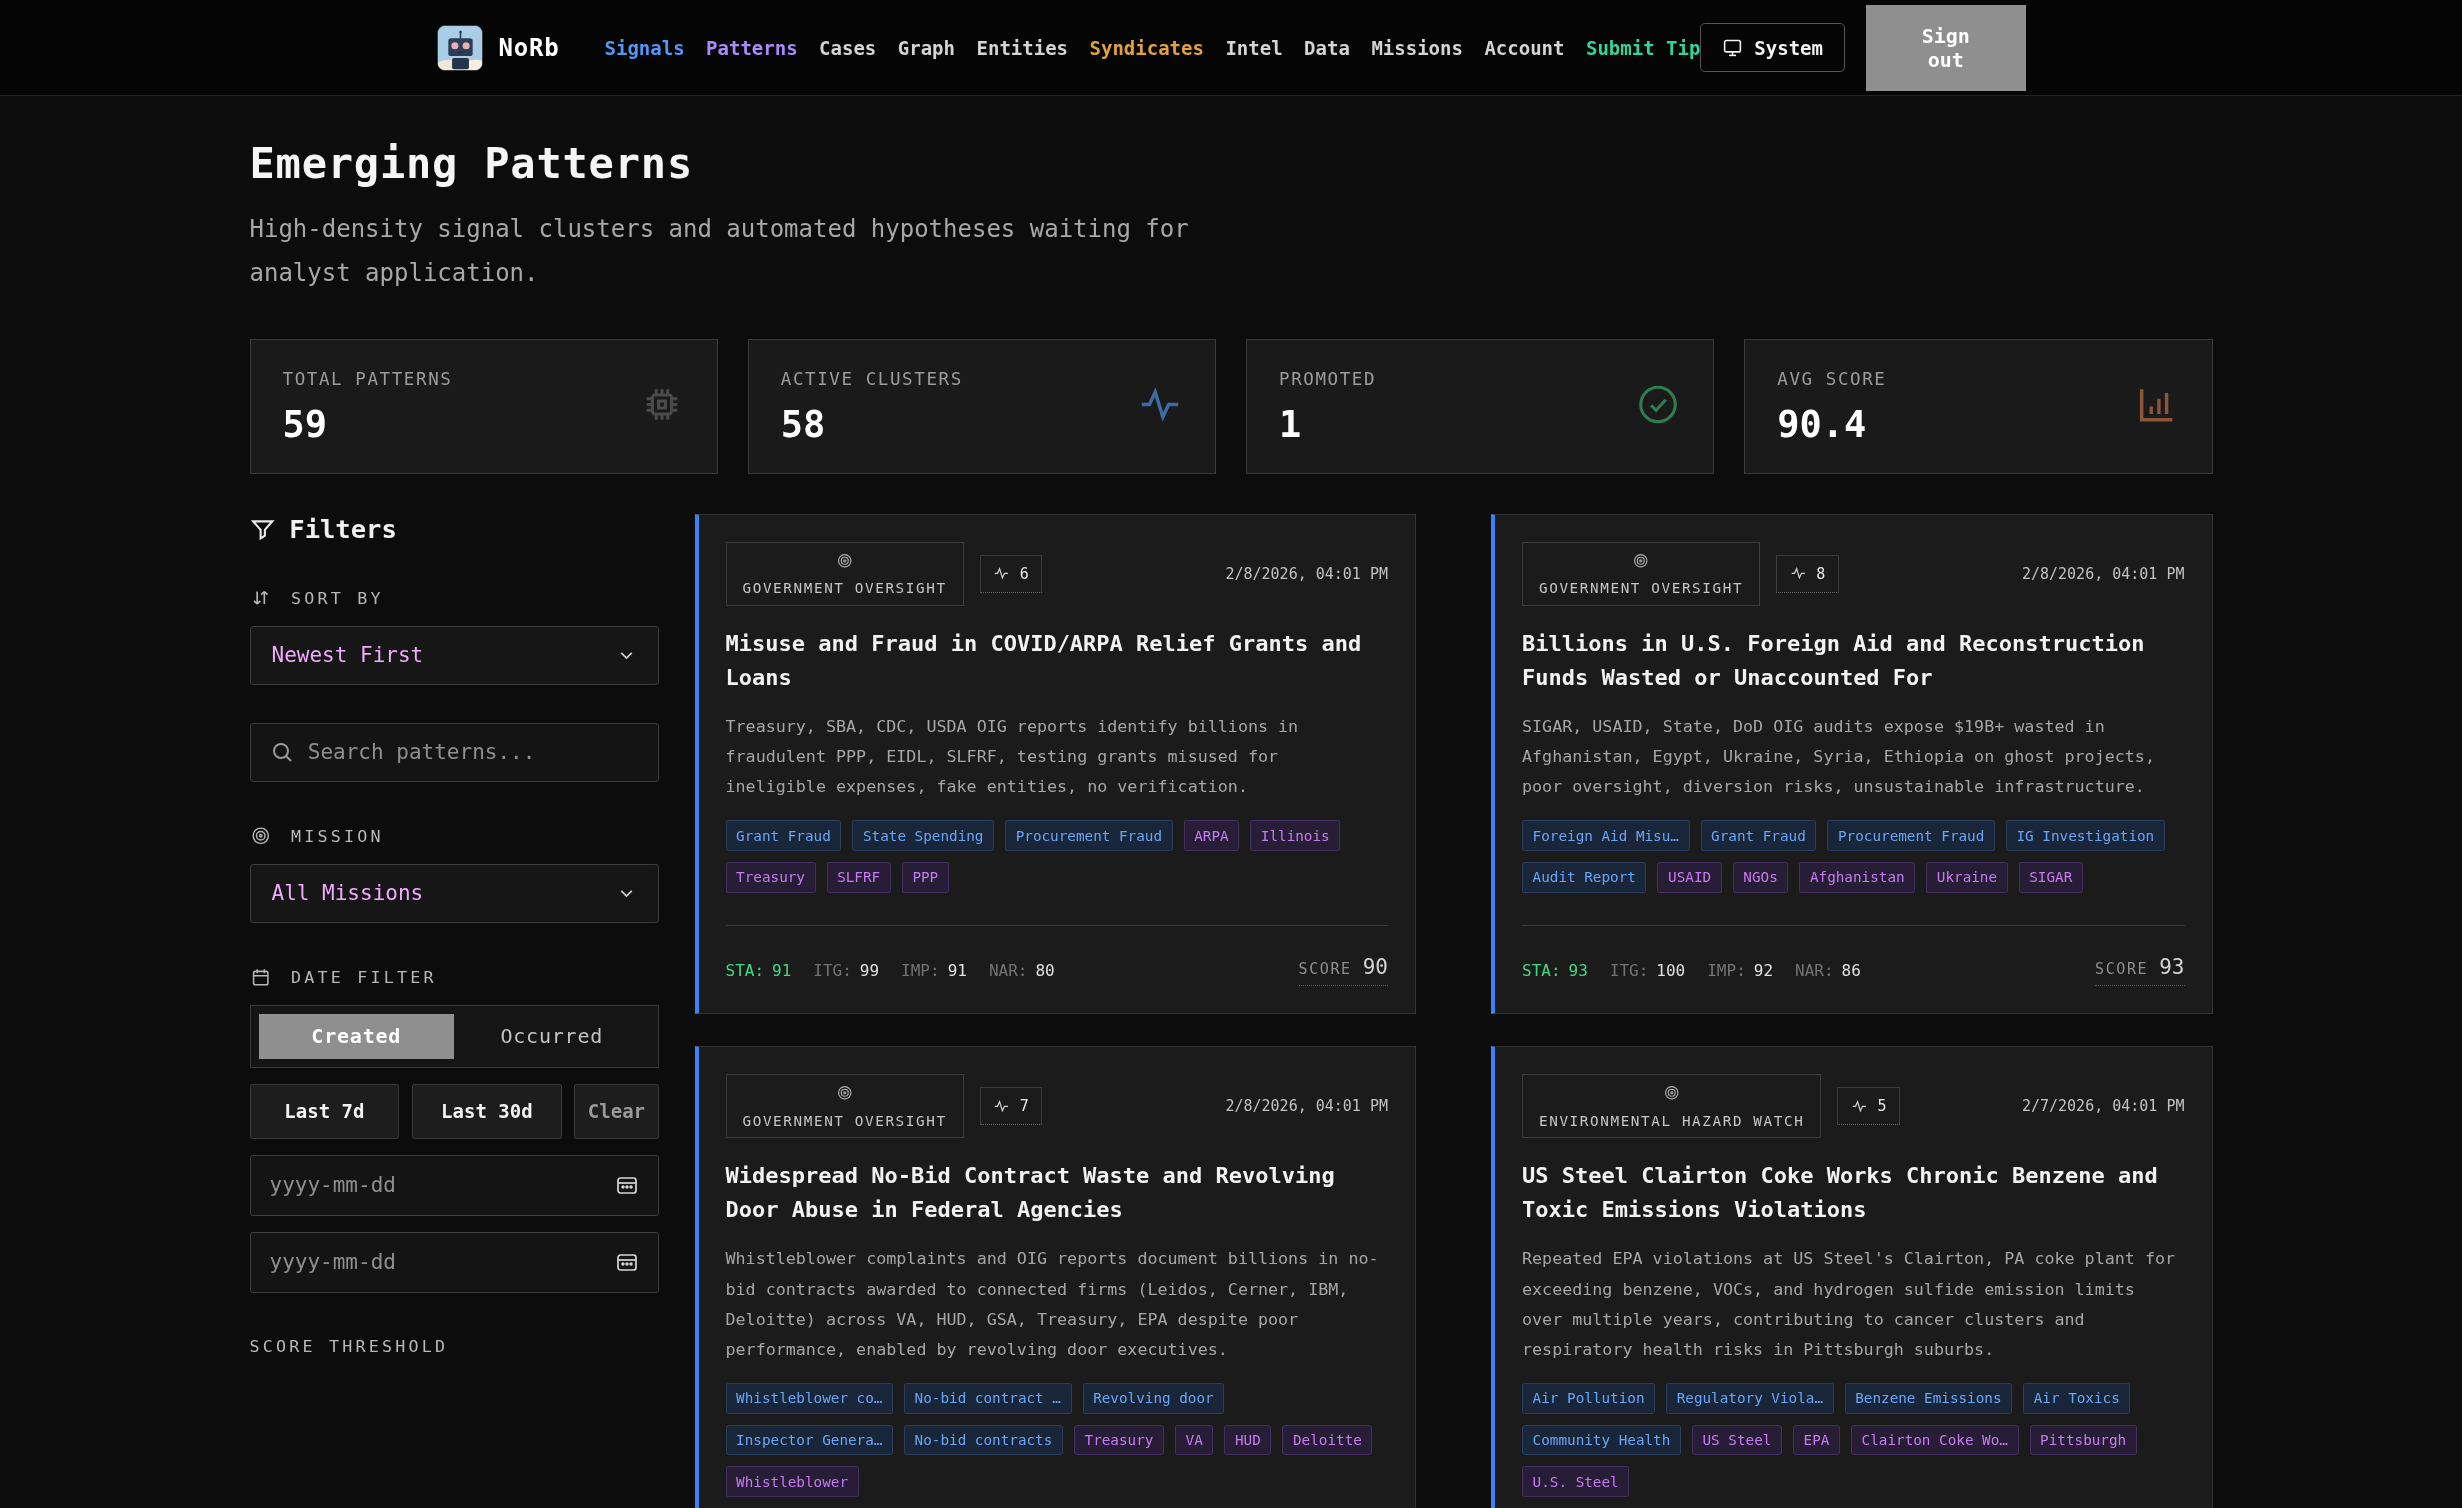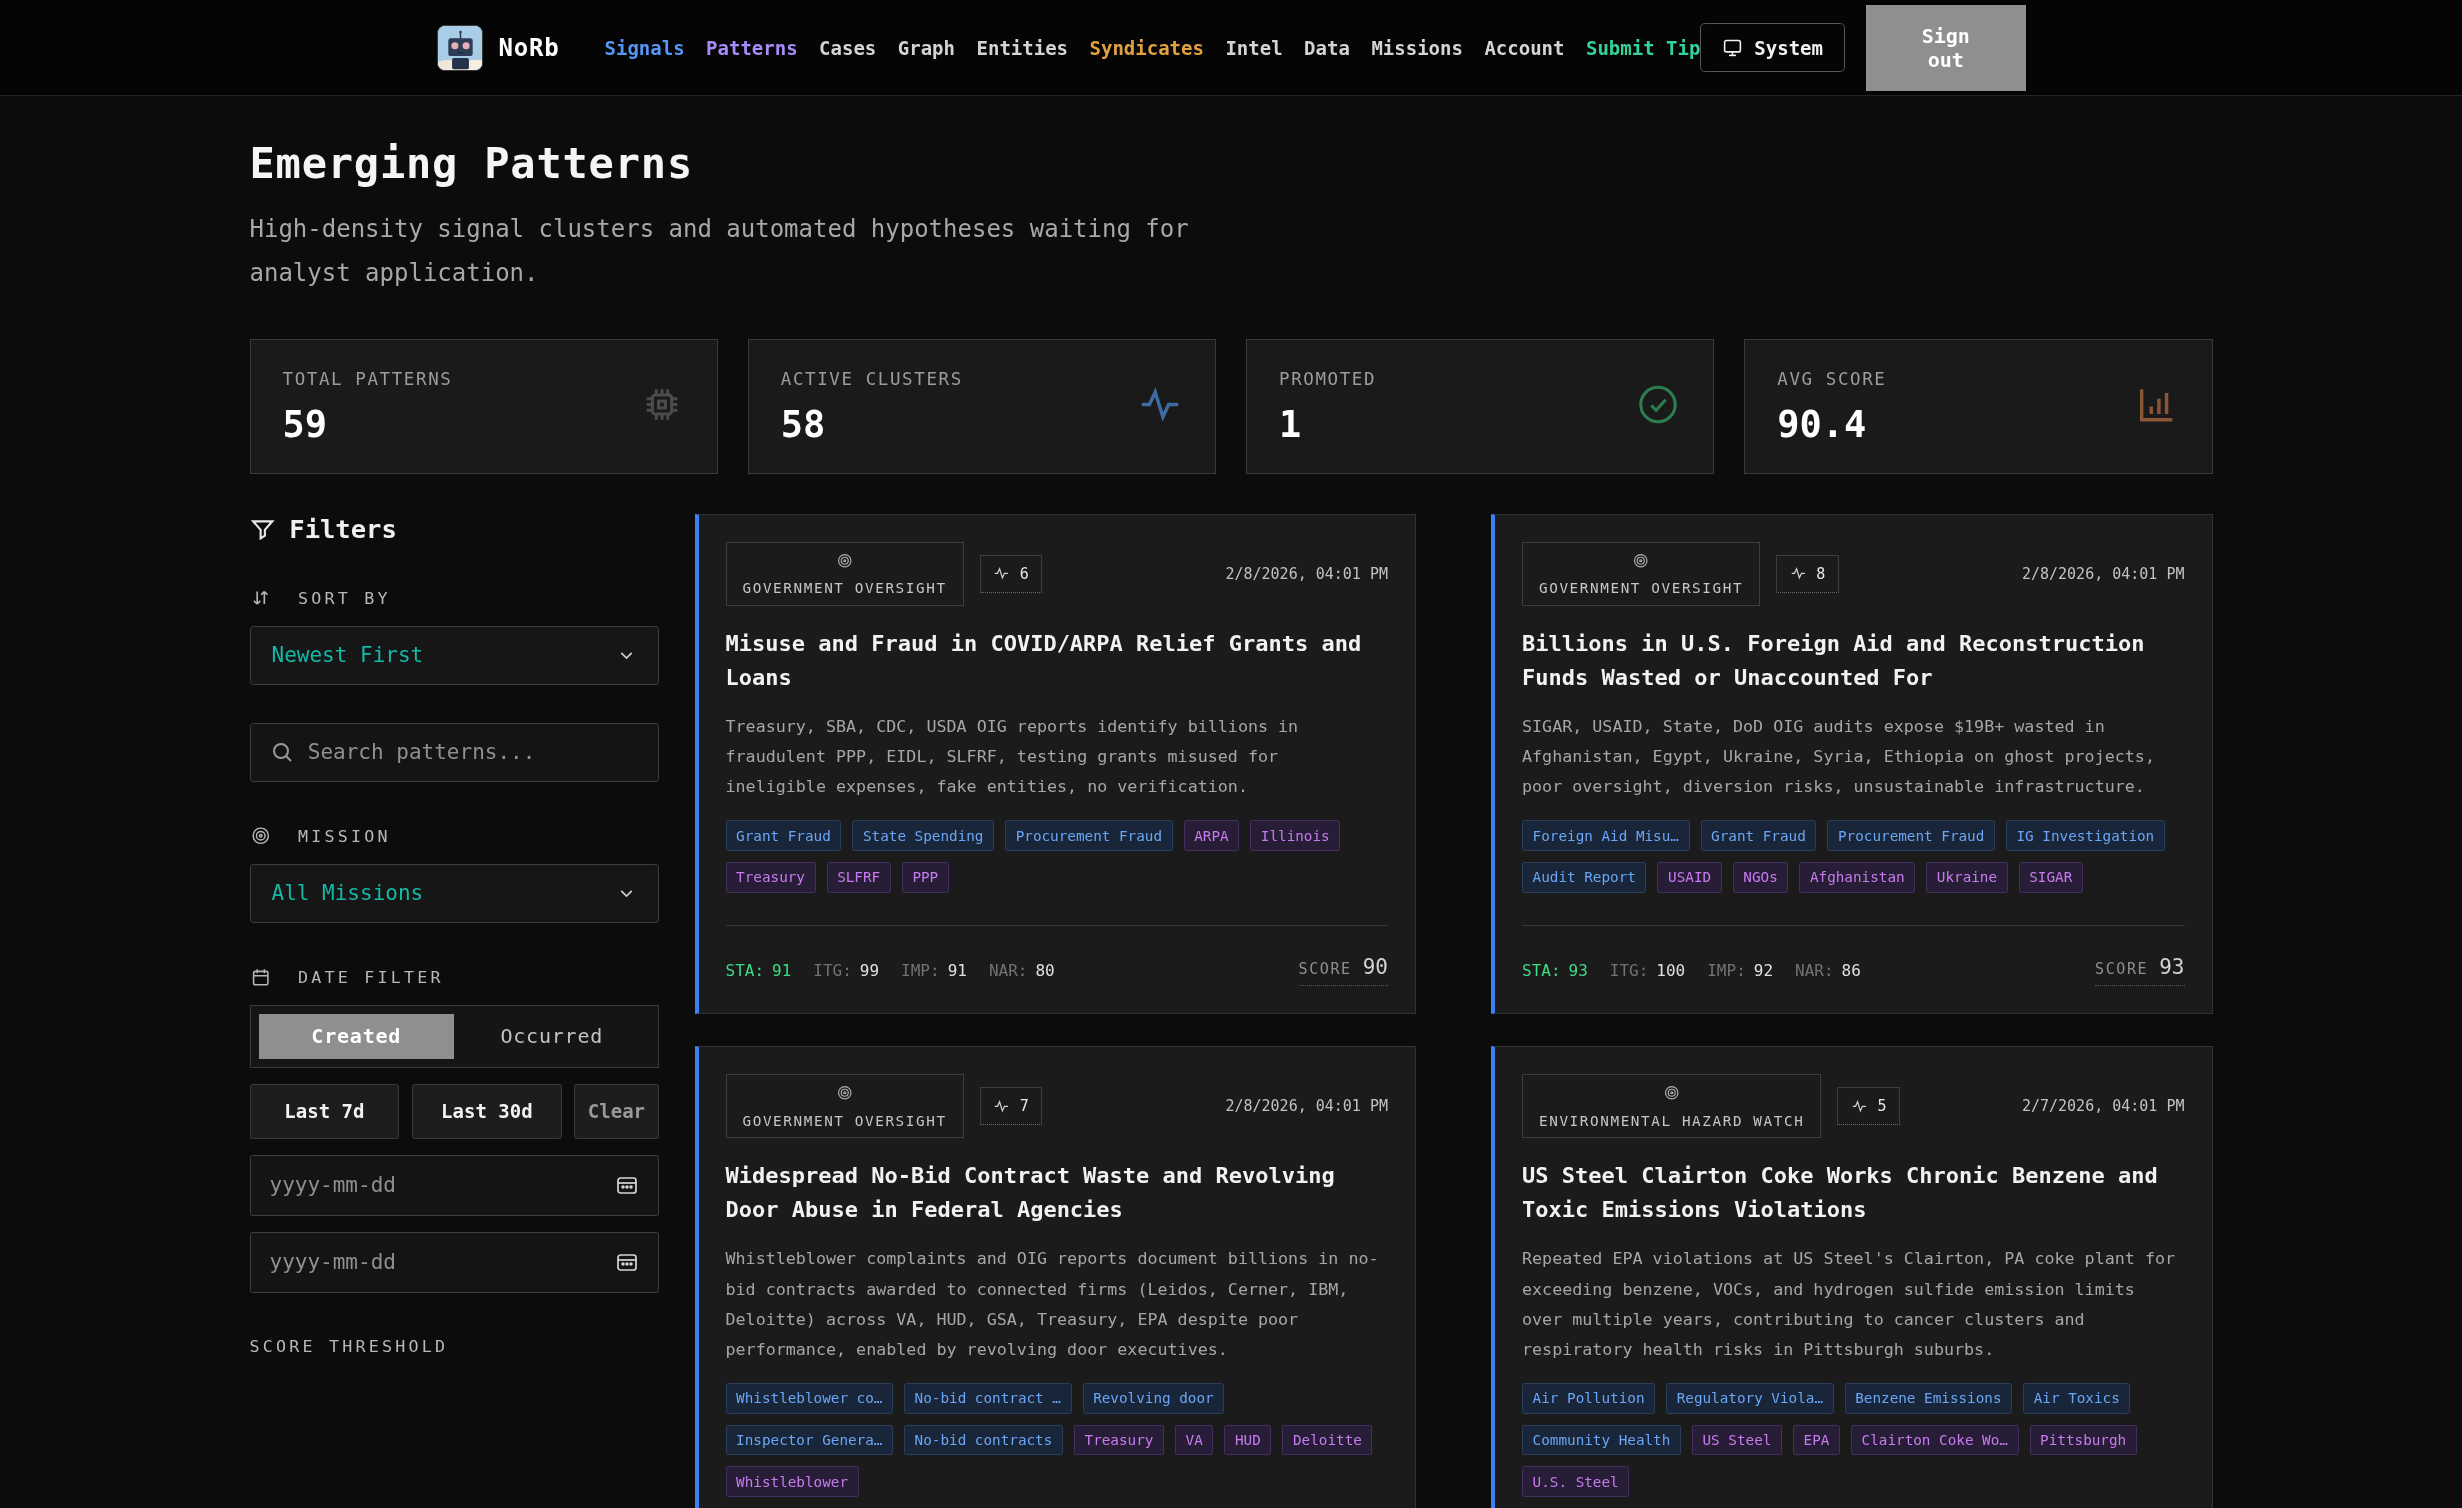--- a/index.html
+++ b/index.html
@@ -39,23 +39,23 @@
   .i-chip  { color: #4b4b4b; }
   .i-act   { color: #3c6ca3; }
   .i-check { color: #2e7d52; }
   .i-bars  { color: #8a5636; }
   
   .main { margin-top: 40px; display: grid; grid-template-columns: 409px 1fr; column-gap: 36px; align-items: start; }
   
   .filters-heading { display: flex; align-items: center; gap: 14.3px; font-size: 25.5px; font-weight: bold; color: #f0f0f0; }
   .filters-heading svg { width: 25.5px; height: 25.5px; color: #e8e8e8; }
   .f-section { margin-top: 43px; }
-  .f-label { display: flex; align-items: center; gap: 27px; font-size: 16.7px; letter-spacing: 3.2px; color: #b8b8b8; }
+  .f-label { display: flex; align-items: center; gap: 20px; font-size: 16.7px; letter-spacing: 3.2px; color: #b8b8b8; }
   .f-label svg { width: 21.5px; height: 21.5px; color: #b8b8b8; flex: none; }
-  .select { margin-top: 17.5px; height: 59px; background: #161616; border: 0.8px solid #3e3e3e; border-radius: 3.2px; display: flex; align-items: center; justify-content: space-between; padding: 0 21px; font-size: 21px; color: #14b8a6; cursor: pointer; }
+  .select { margin-top: 17.5px; height: 59px; background: #161616; border: 0.8px solid #3e3e3e; border-radius: 3.2px; display: flex; align-items: center; justify-content: space-between; padding: 0 21px; font-size: 21px; color: #f0abfc; cursor: pointer; }
   .select svg { width: 21px; height: 21px; color: #cfcfcf; }
   .search-box { margin-top: 38px; height: 59px; background: #141414; border: 0.8px solid #3e3e3e; border-radius: 3.2px; display: flex; align-items: center; gap: 14.3px; padding: 0 19px; }
   .search-box svg { width: 24px; height: 24px; color: #9a9a9a; flex: none; }
   input { background: transparent; border: none; outline: none; color: #e8e8e8; font: 21px "DejaVu Sans Mono", monospace; width: 100%; }
   input::placeholder { color: #8f8f8f; }
   .sig-btns { display: flex; gap: 14.3px; margin-top: 17.5px; }
   .sig-btn { flex: 1; height: 49px; background: #1d1d1d; border: 0.8px solid #3a3a3a; border-radius: 2.4px; color: #f2f2f2; font: bold 19px "DejaVu Sans Mono", monospace; cursor: pointer; }
   .seg { margin-top: 17.5px; border: 0.8px solid #3a3a3a; background: #151515; display: flex; padding: 8px; }
   .seg-opt { flex: 1; height: 45px; display: flex; align-items: center; justify-content: center; font-size: 20px; color: #c4c4c4; cursor: pointer; letter-spacing: 0.8px; }
   .seg-opt.active { background: #8f8f8f; color: #ffffff; font-weight: bold; }

